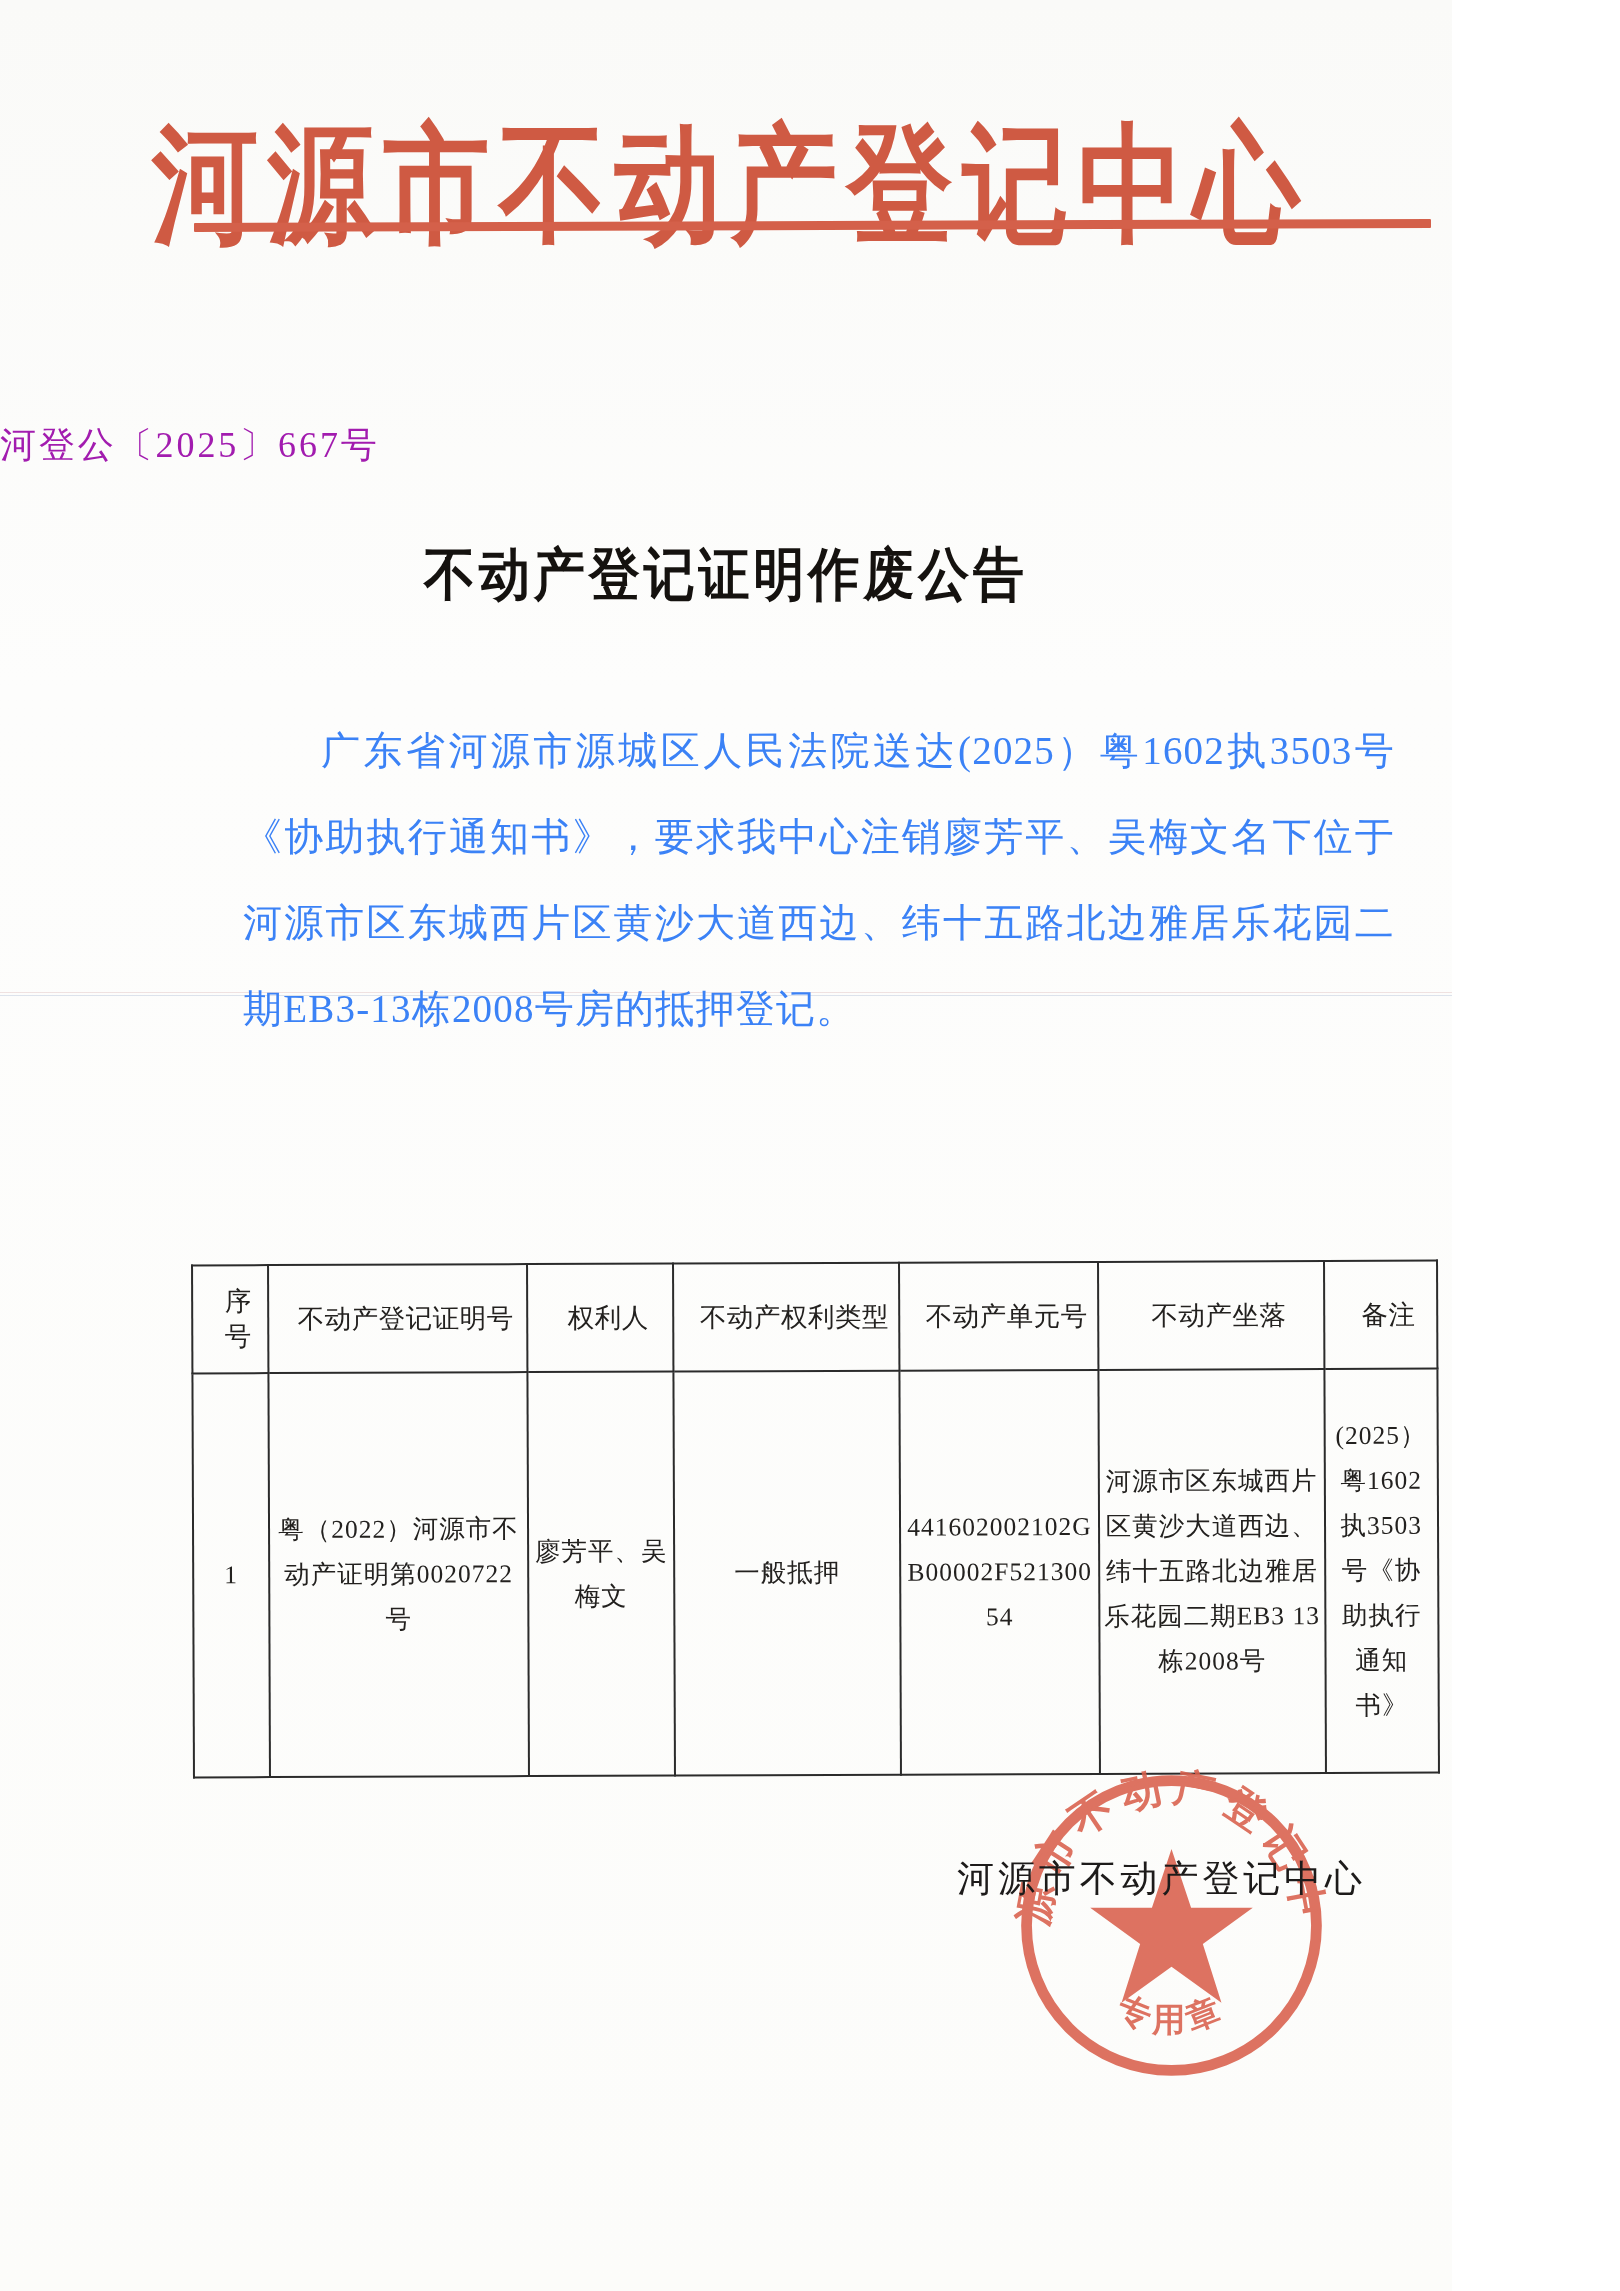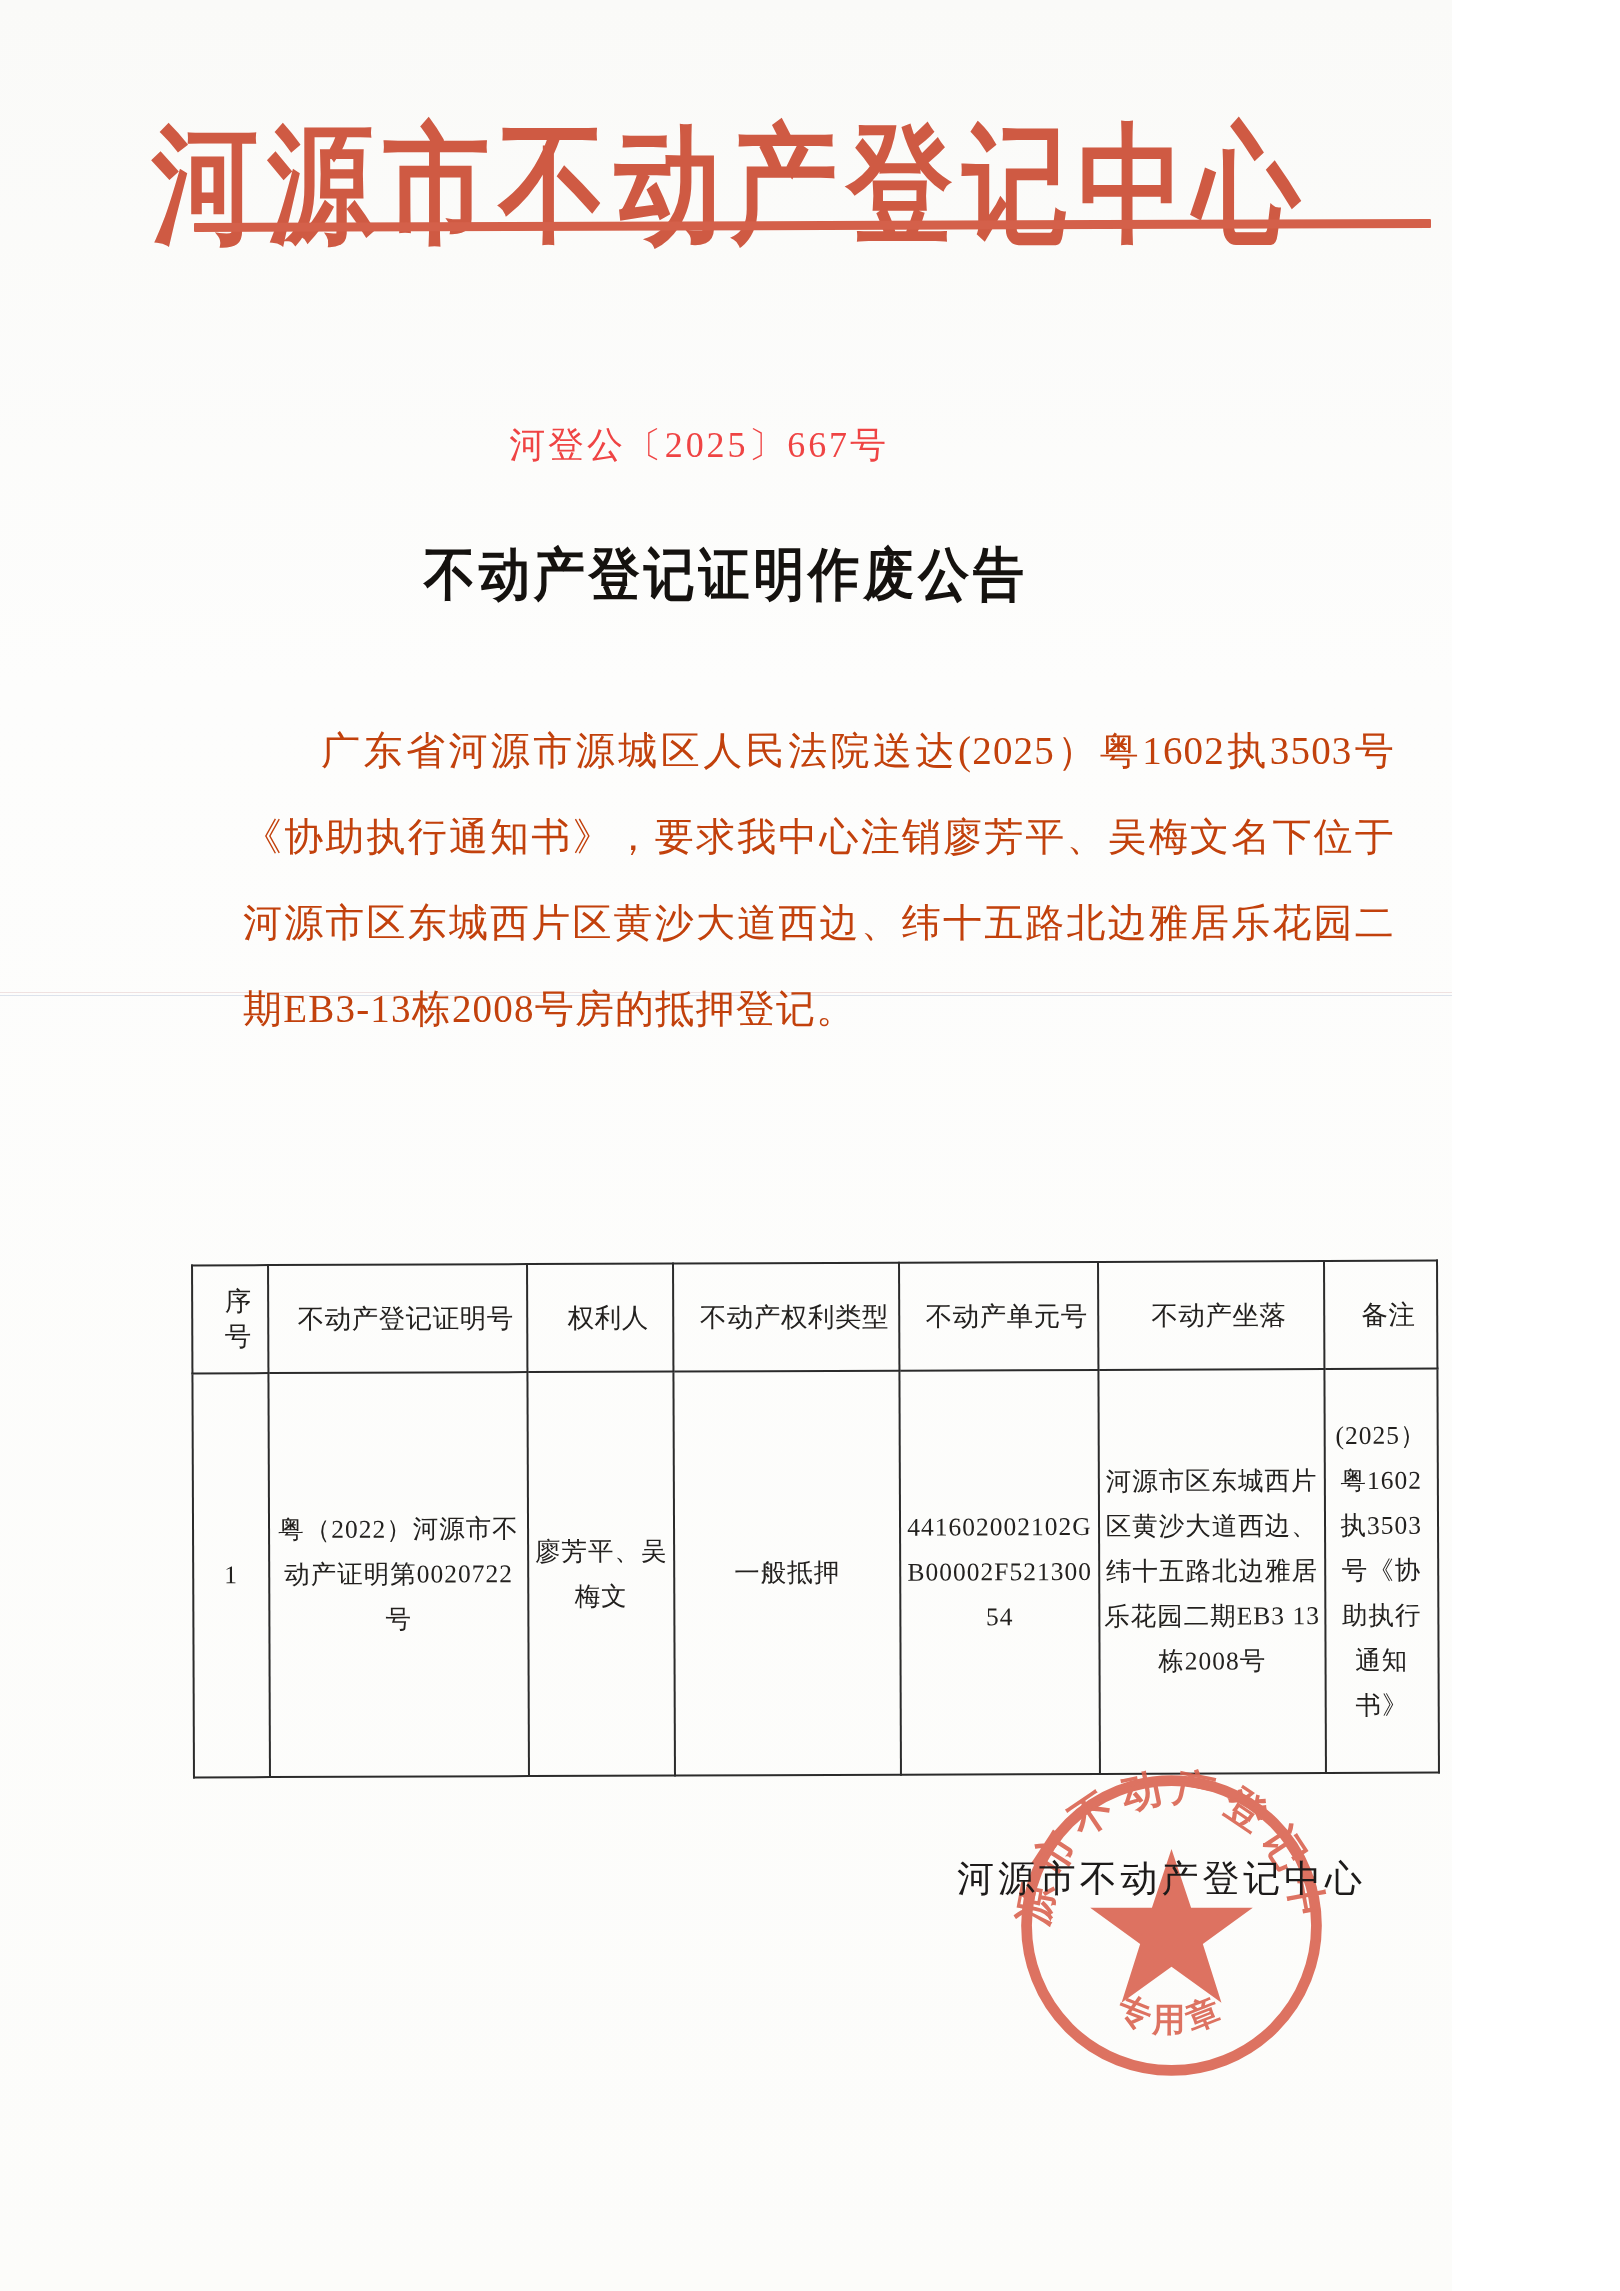--- a/index.html
+++ b/index.html
@@ -73,26 +73,26 @@
     border-radius: 1px;
     transform: rotate(-0.18deg);
   }
 
   
   .doc-number {
     position: absolute;
     top: 421px;
     left: 0;
     width: 100%;
-    text-align: center;
+    text-align: left;
     padding-right: 54px;
     box-sizing: border-box;
     font-size: 36px;
     letter-spacing: 2.9px;
-    color: #ef4444;
+    color: #a21caf;
   }
 
   
   .doc-title {
     position: absolute;
     top: 537px;
     left: 0;
     width: 100%;
     text-align: center;
     font-size: 51px;
@@ -105,21 +105,21 @@
 
   
   .body-text {
     position: absolute;
     top: 708px;
     left: 243px;
     width: 1152px;
     font-size: 39px;
     line-height: 86px;
     letter-spacing: 1.2px;
-    color: #c2410c;
+    color: #3b82f6;
     text-align: justify;
     text-justify: inter-character;
   }
   .para {
     text-indent: 78px;
     margin: 0 0 3.9px 0;
   }
   .para.p2 { margin-top: 7.8px; }
 
   

